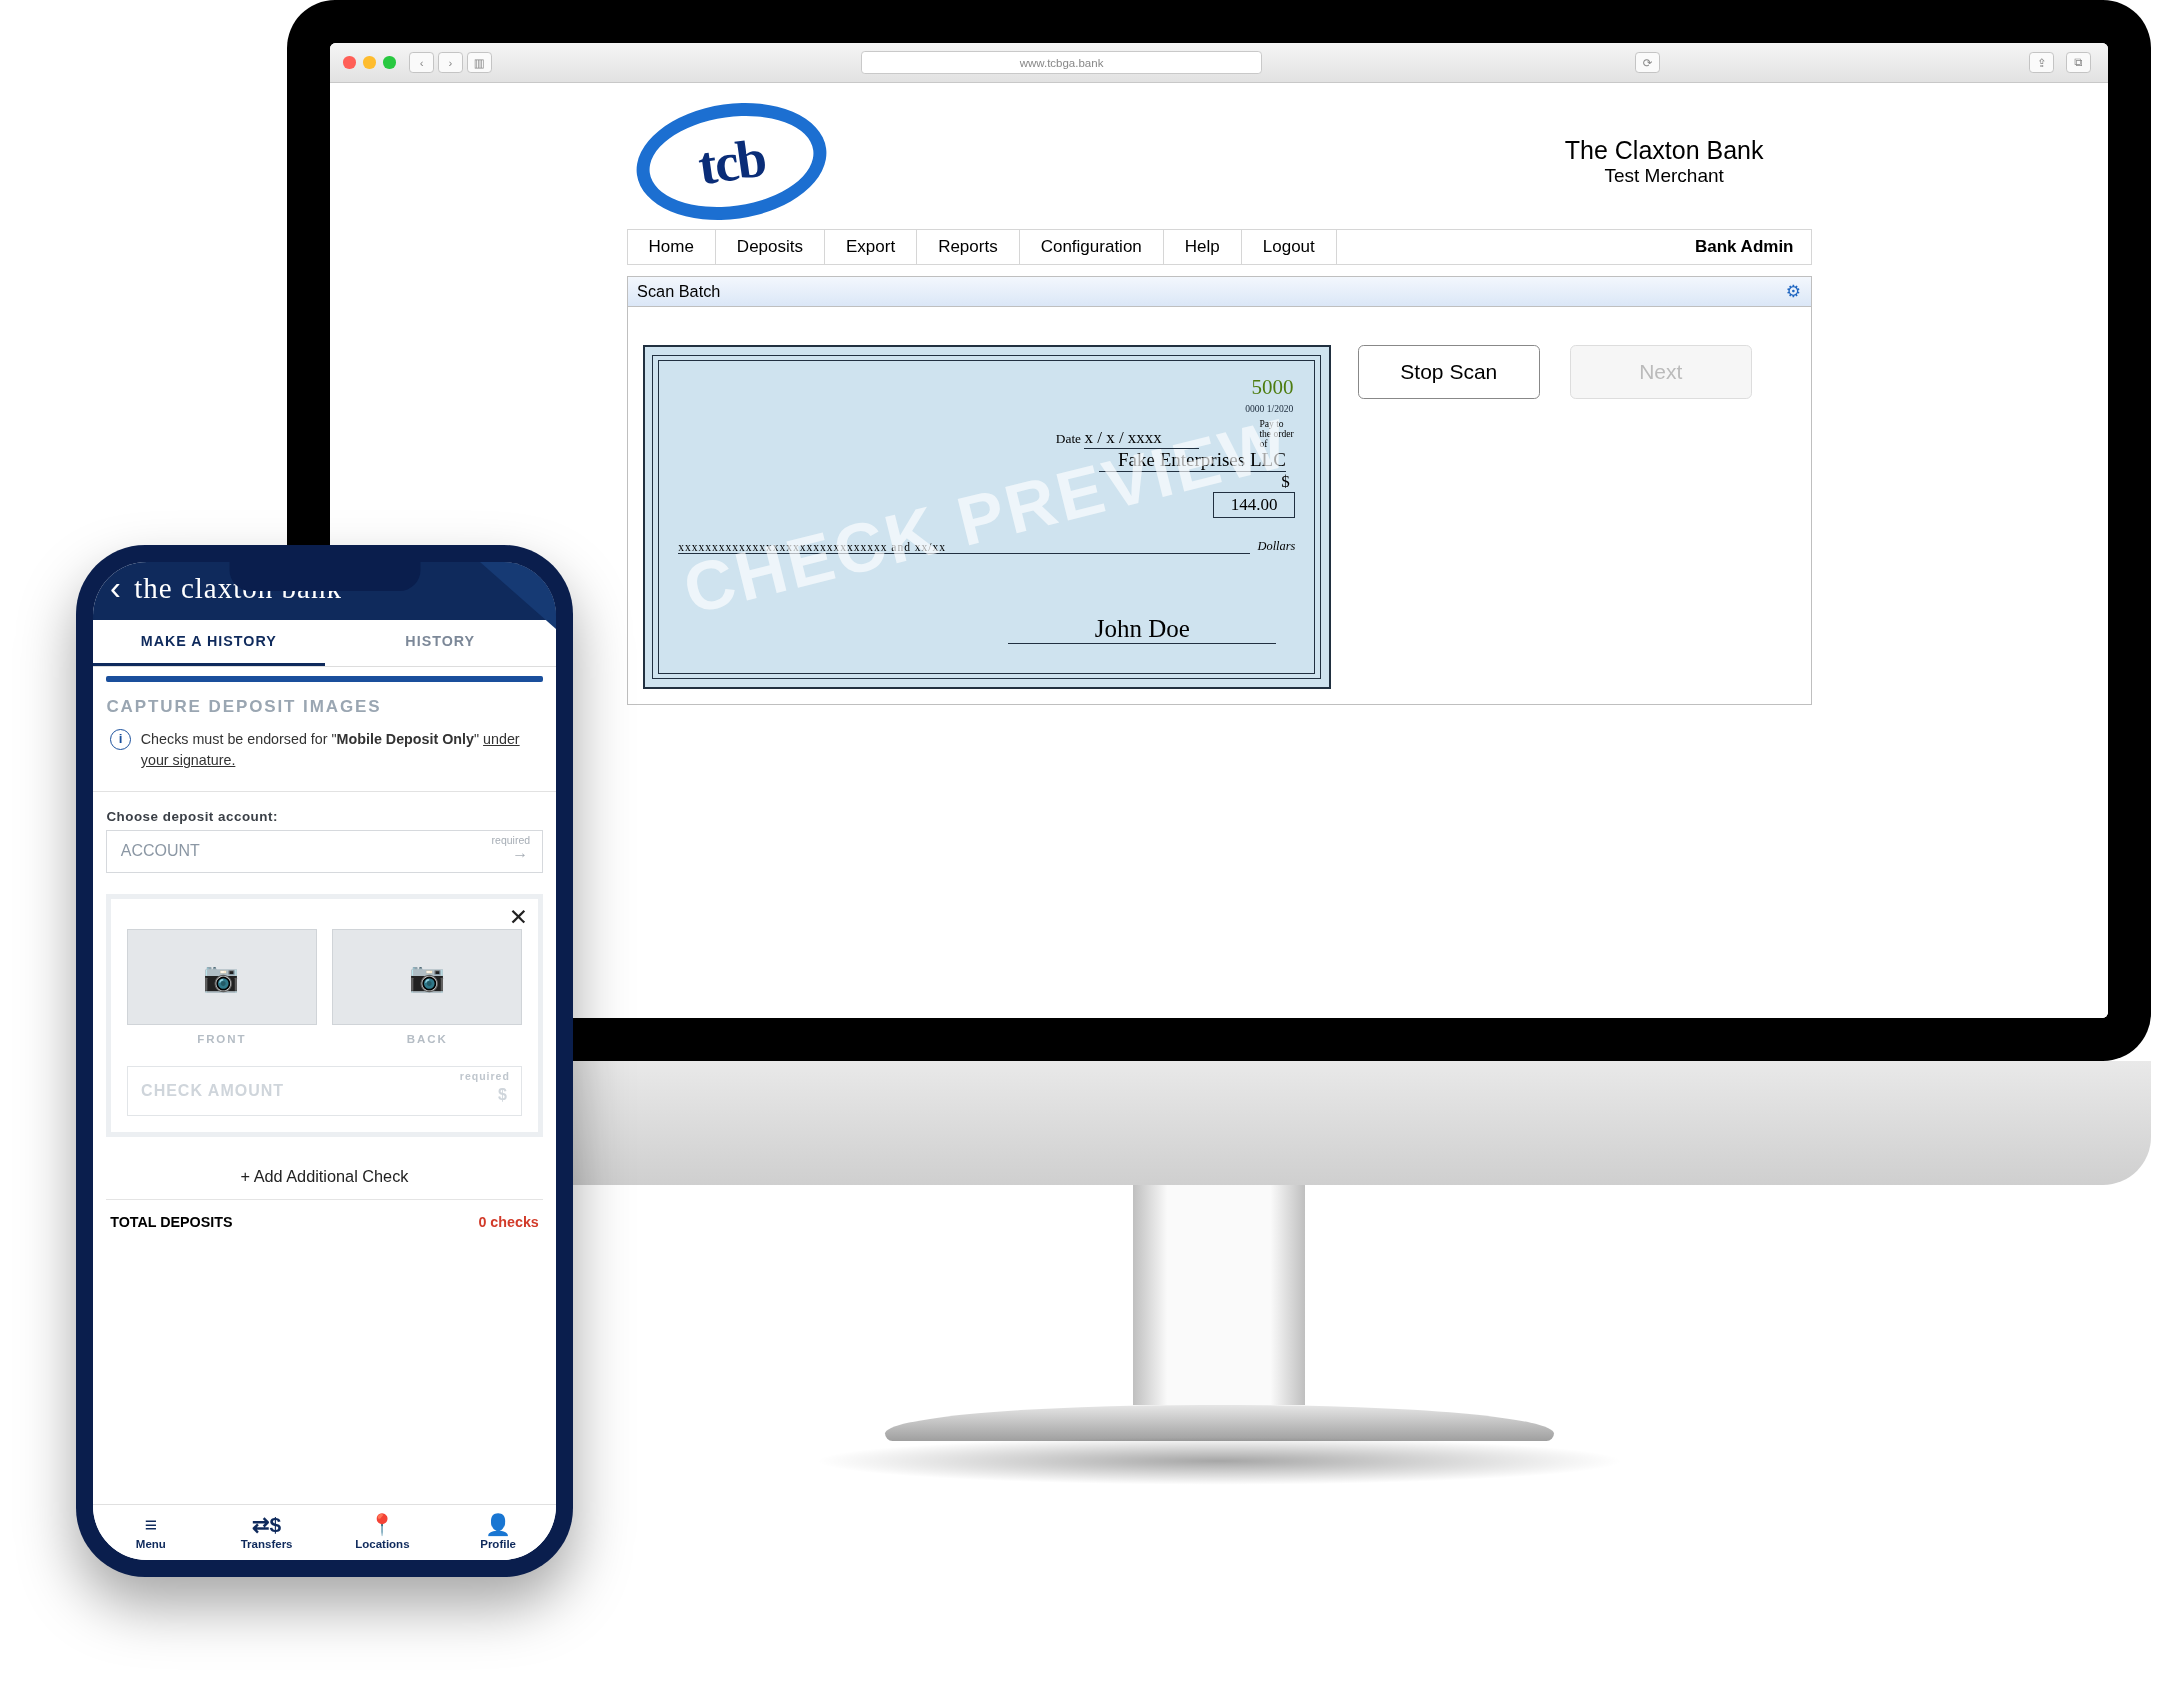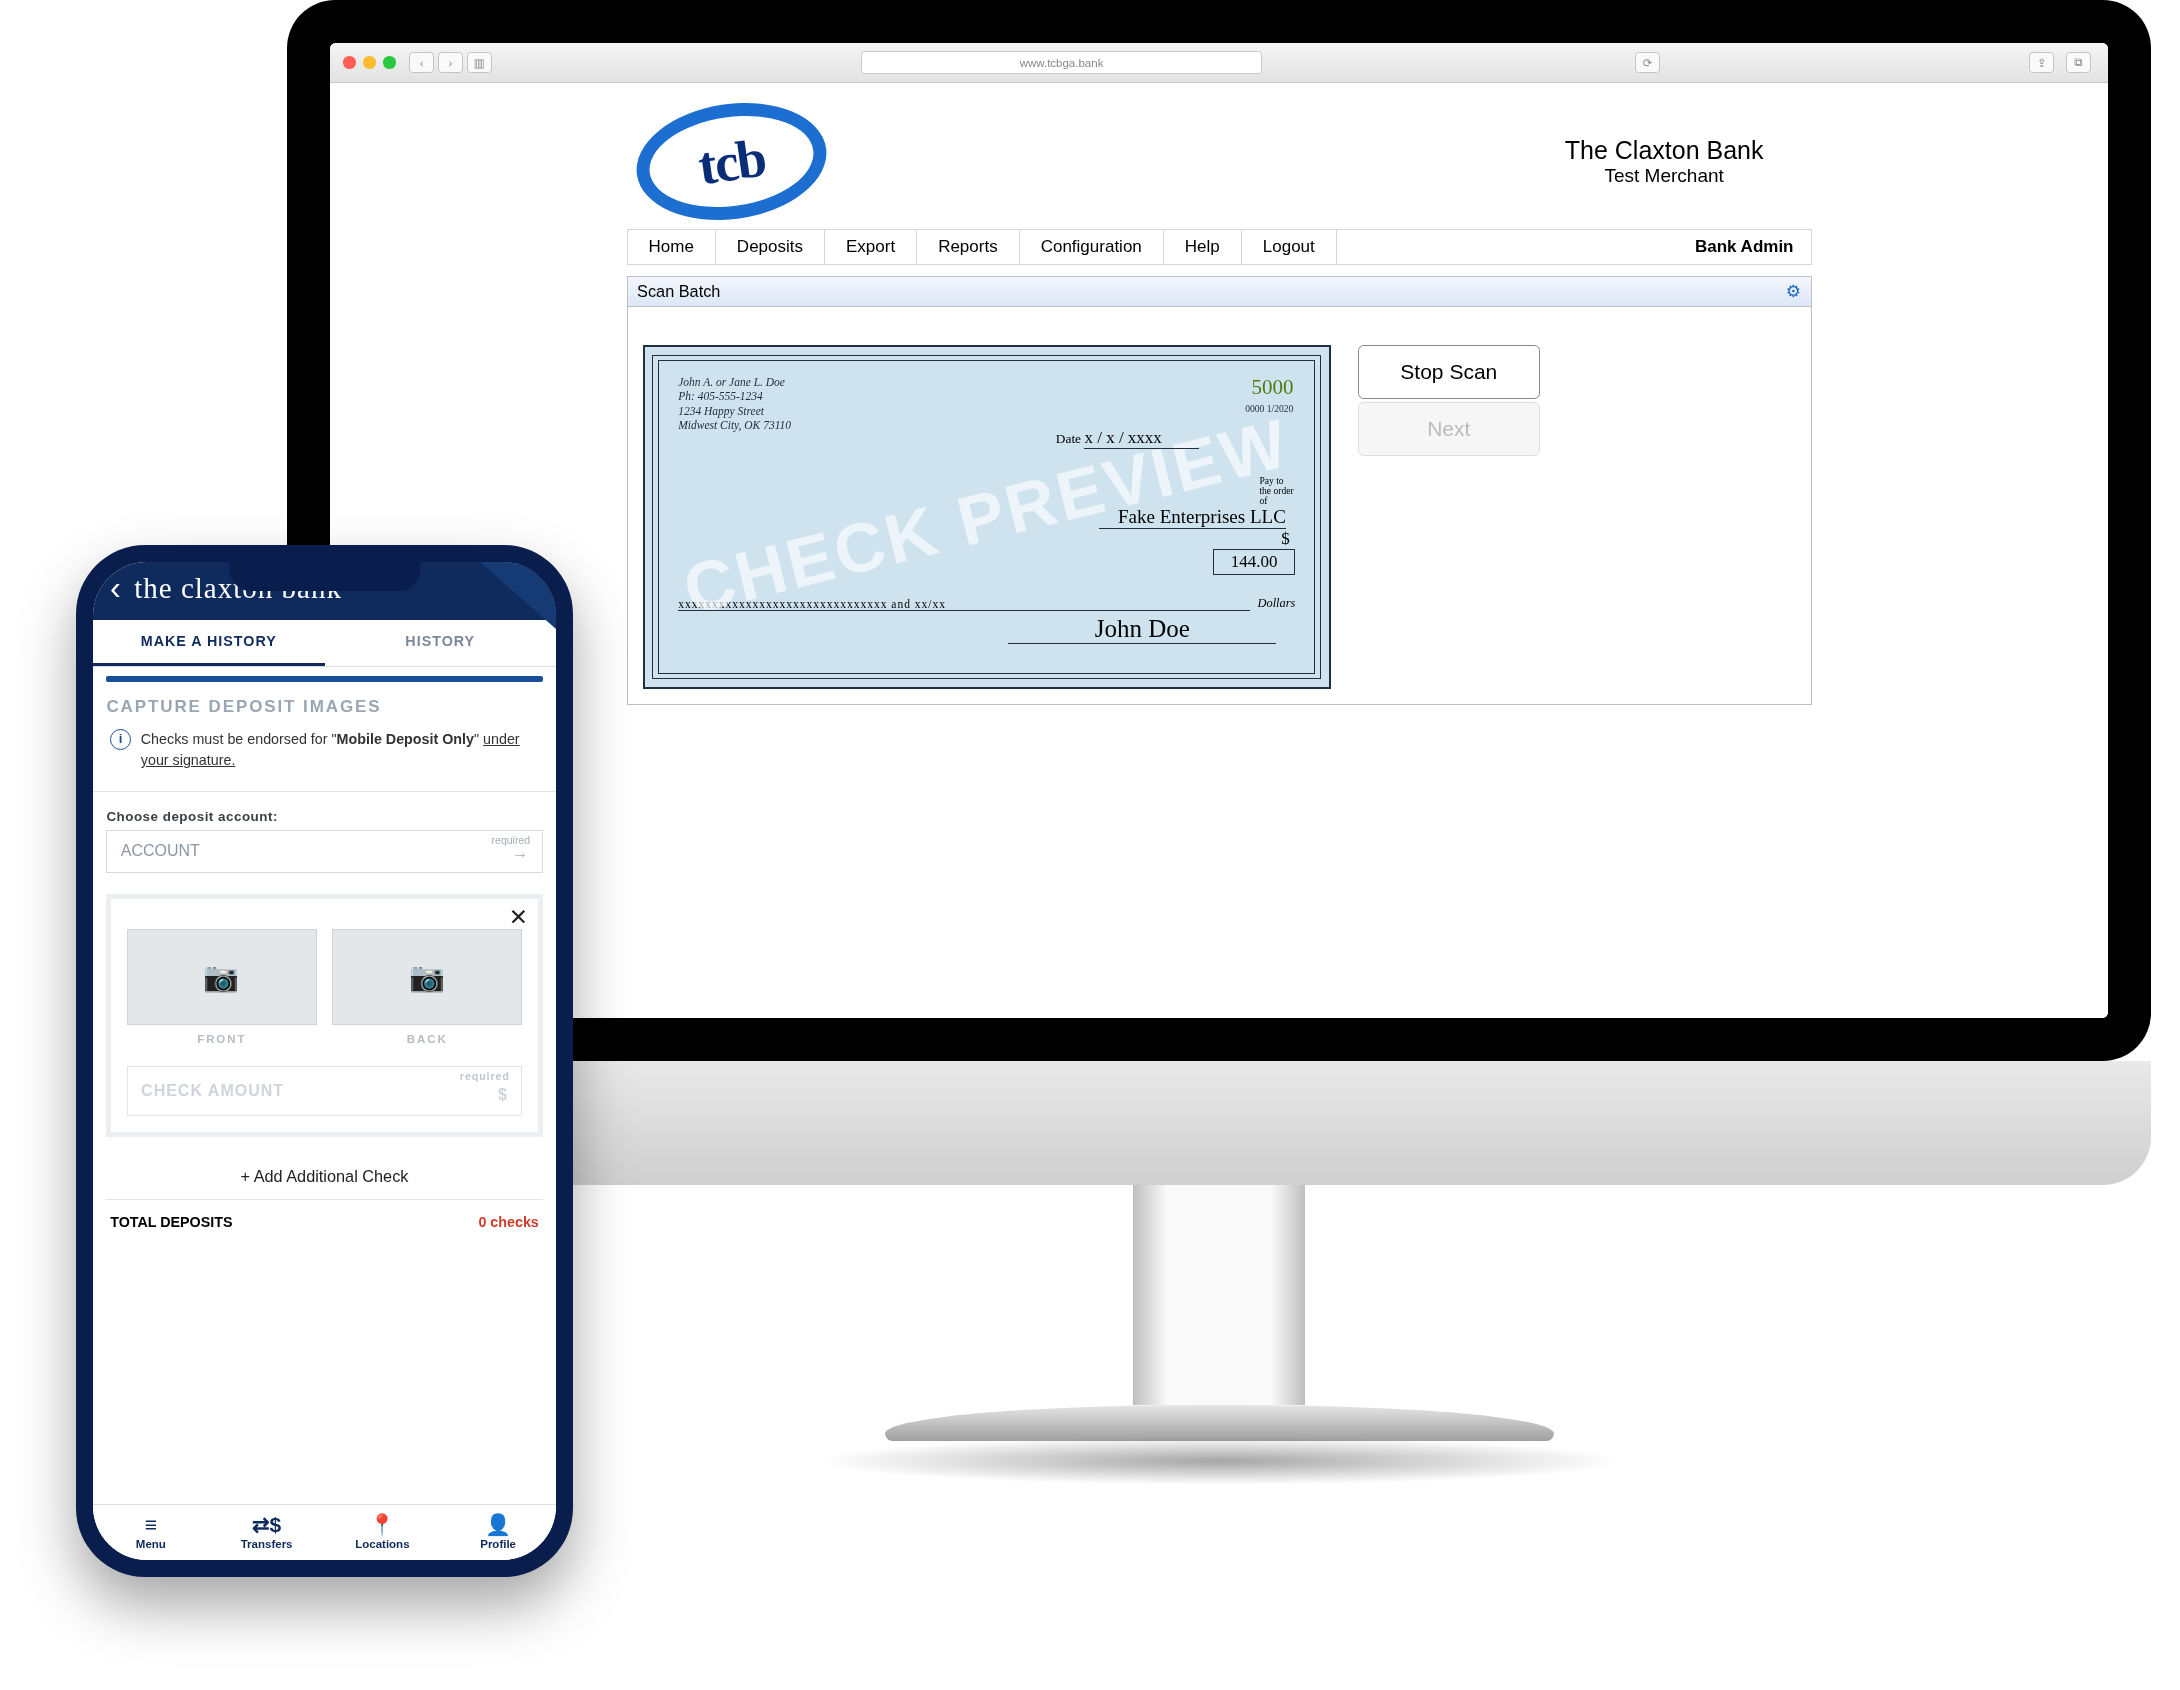--- a/index.html
+++ b/index.html
@@ -57,21 +57,21 @@
   .ck-riddle{position:absolute;right:21px;top:42px;font-size:9.6px;color:#213040;}
   .ck-date{position:absolute;right:115px;top:67px;font-size:13.4px;}
   .ck-date u{display:inline-block;min-width:115px;border-bottom:1px solid #213040;font-family:cursive;font-size:17px;text-decoration:none;}
   .ck-pay{display:flex;align-items:flex-end;margin-top:44px;font-size:12.4px;flex-direction:column;}
   .ck-pay .line{flex:1;border-bottom:1px solid #213040;margin:0 9.6px;font-family:cursive;font-size:19px;padding-left:19px;}
   .ck-pay .amt{border:1px solid #213040;padding:1.9px 17px;font-size:17px;}
   .ck-words{display:flex;align-items:flex-end;margin-top:21px;}
   .ck-words .line{flex:1;border-bottom:1px solid #213040;font-size:11.5px;letter-spacing:1px;}
   .ck-words .dol{font-size:12.4px;font-style:italic;margin-left:7.6px;}
   .ck-sig{position:absolute;right:38px;bottom:29px;border-bottom:1px solid #213040;width:268px;text-align:center;font-family:cursive;font-size:25px;}
-  .btn-col{display:flex;gap:3px;flex-direction:column;}
+  .btn-col{display:flex;gap:30px;}
   .btn{height:54px;min-width:182px;border:1px solid #888;border-radius:5.7px;background:#fff;font-size:21px;display:flex;align-items:center;justify-content:center;cursor:pointer;}
   .btn.disabled{color:#bbb;background:#f6f6f6;border-color:#ddd;}
 
   
   .iphone{position:absolute;left:76px;top:545px;width:497px;height:1032px;background:#0a1e4d;border-radius:69px;padding:17px;box-shadow:0 29px 57px rgba(0,0,0,.35);}
   .iphone-screen{width:100%;height:100%;background:#fff;border-radius:54px;overflow:hidden;display:flex;flex-direction:column;position:relative;}
   .notch{position:absolute;top:0;left:50%;transform:translateX(-50%);width:191px;height:29px;background:#0a1e4d;border-radius:0 0 21px 21px;z-index:5;}
   .statusbar{height:46px;background:#0f2a5c;color:#fff;display:flex;align-items:center;justify-content:space-between;padding:0 25px;font-size:17px;font-weight:600;}
   .sb-right{display:flex;gap:7.6px;align-items:center;font-size:14.3px;}
   .ph-header{background:#0f2a5c;color:#fff;padding:7.6px 17px 13.4px;display:flex;align-items:center;gap:13.4px;position:relative;}
@@ -165,26 +165,20 @@
                 <span>Scan Batch</span>
                 <span class="gear">⚙</span>
               </div>
               <div class="panel-body">
 
                 <div class="scan-area">
                   <div class="check">
                     <div class="check-inner"></div>
                     <div class="check-inner2">
                       <div class="ck-watermark">CHECK PREVIEW</div>
-                      <div class="ck-addr">
-                        <div>John A. or Jane L. Doe</div>
-                        <div>Ph: 405-555-1234</div>
-                        <div>1234 Happy Street</div>
-                        <div>Midwest City, OK 73110</div>
-                      </div>
                       <div class="ck-num">5000</div>
                       <div class="ck-riddle">0000  1/2020</div>
                       <div class="ck-date"><span>Date</span> <u>x / x / xxxx</u></div>
                       <div class="ck-pay">
                         <span style="width:36px;font-size:9.6px;line-height:1.05">Pay to the order of</span>
                         <span class="line">Fake Enterprises LLC</span>
                         <span style="font-size:17px;margin:0 5.7px;">$</span>
                         <span class="amt">144.00</span>
                       </div>
                       <div class="ck-words">

